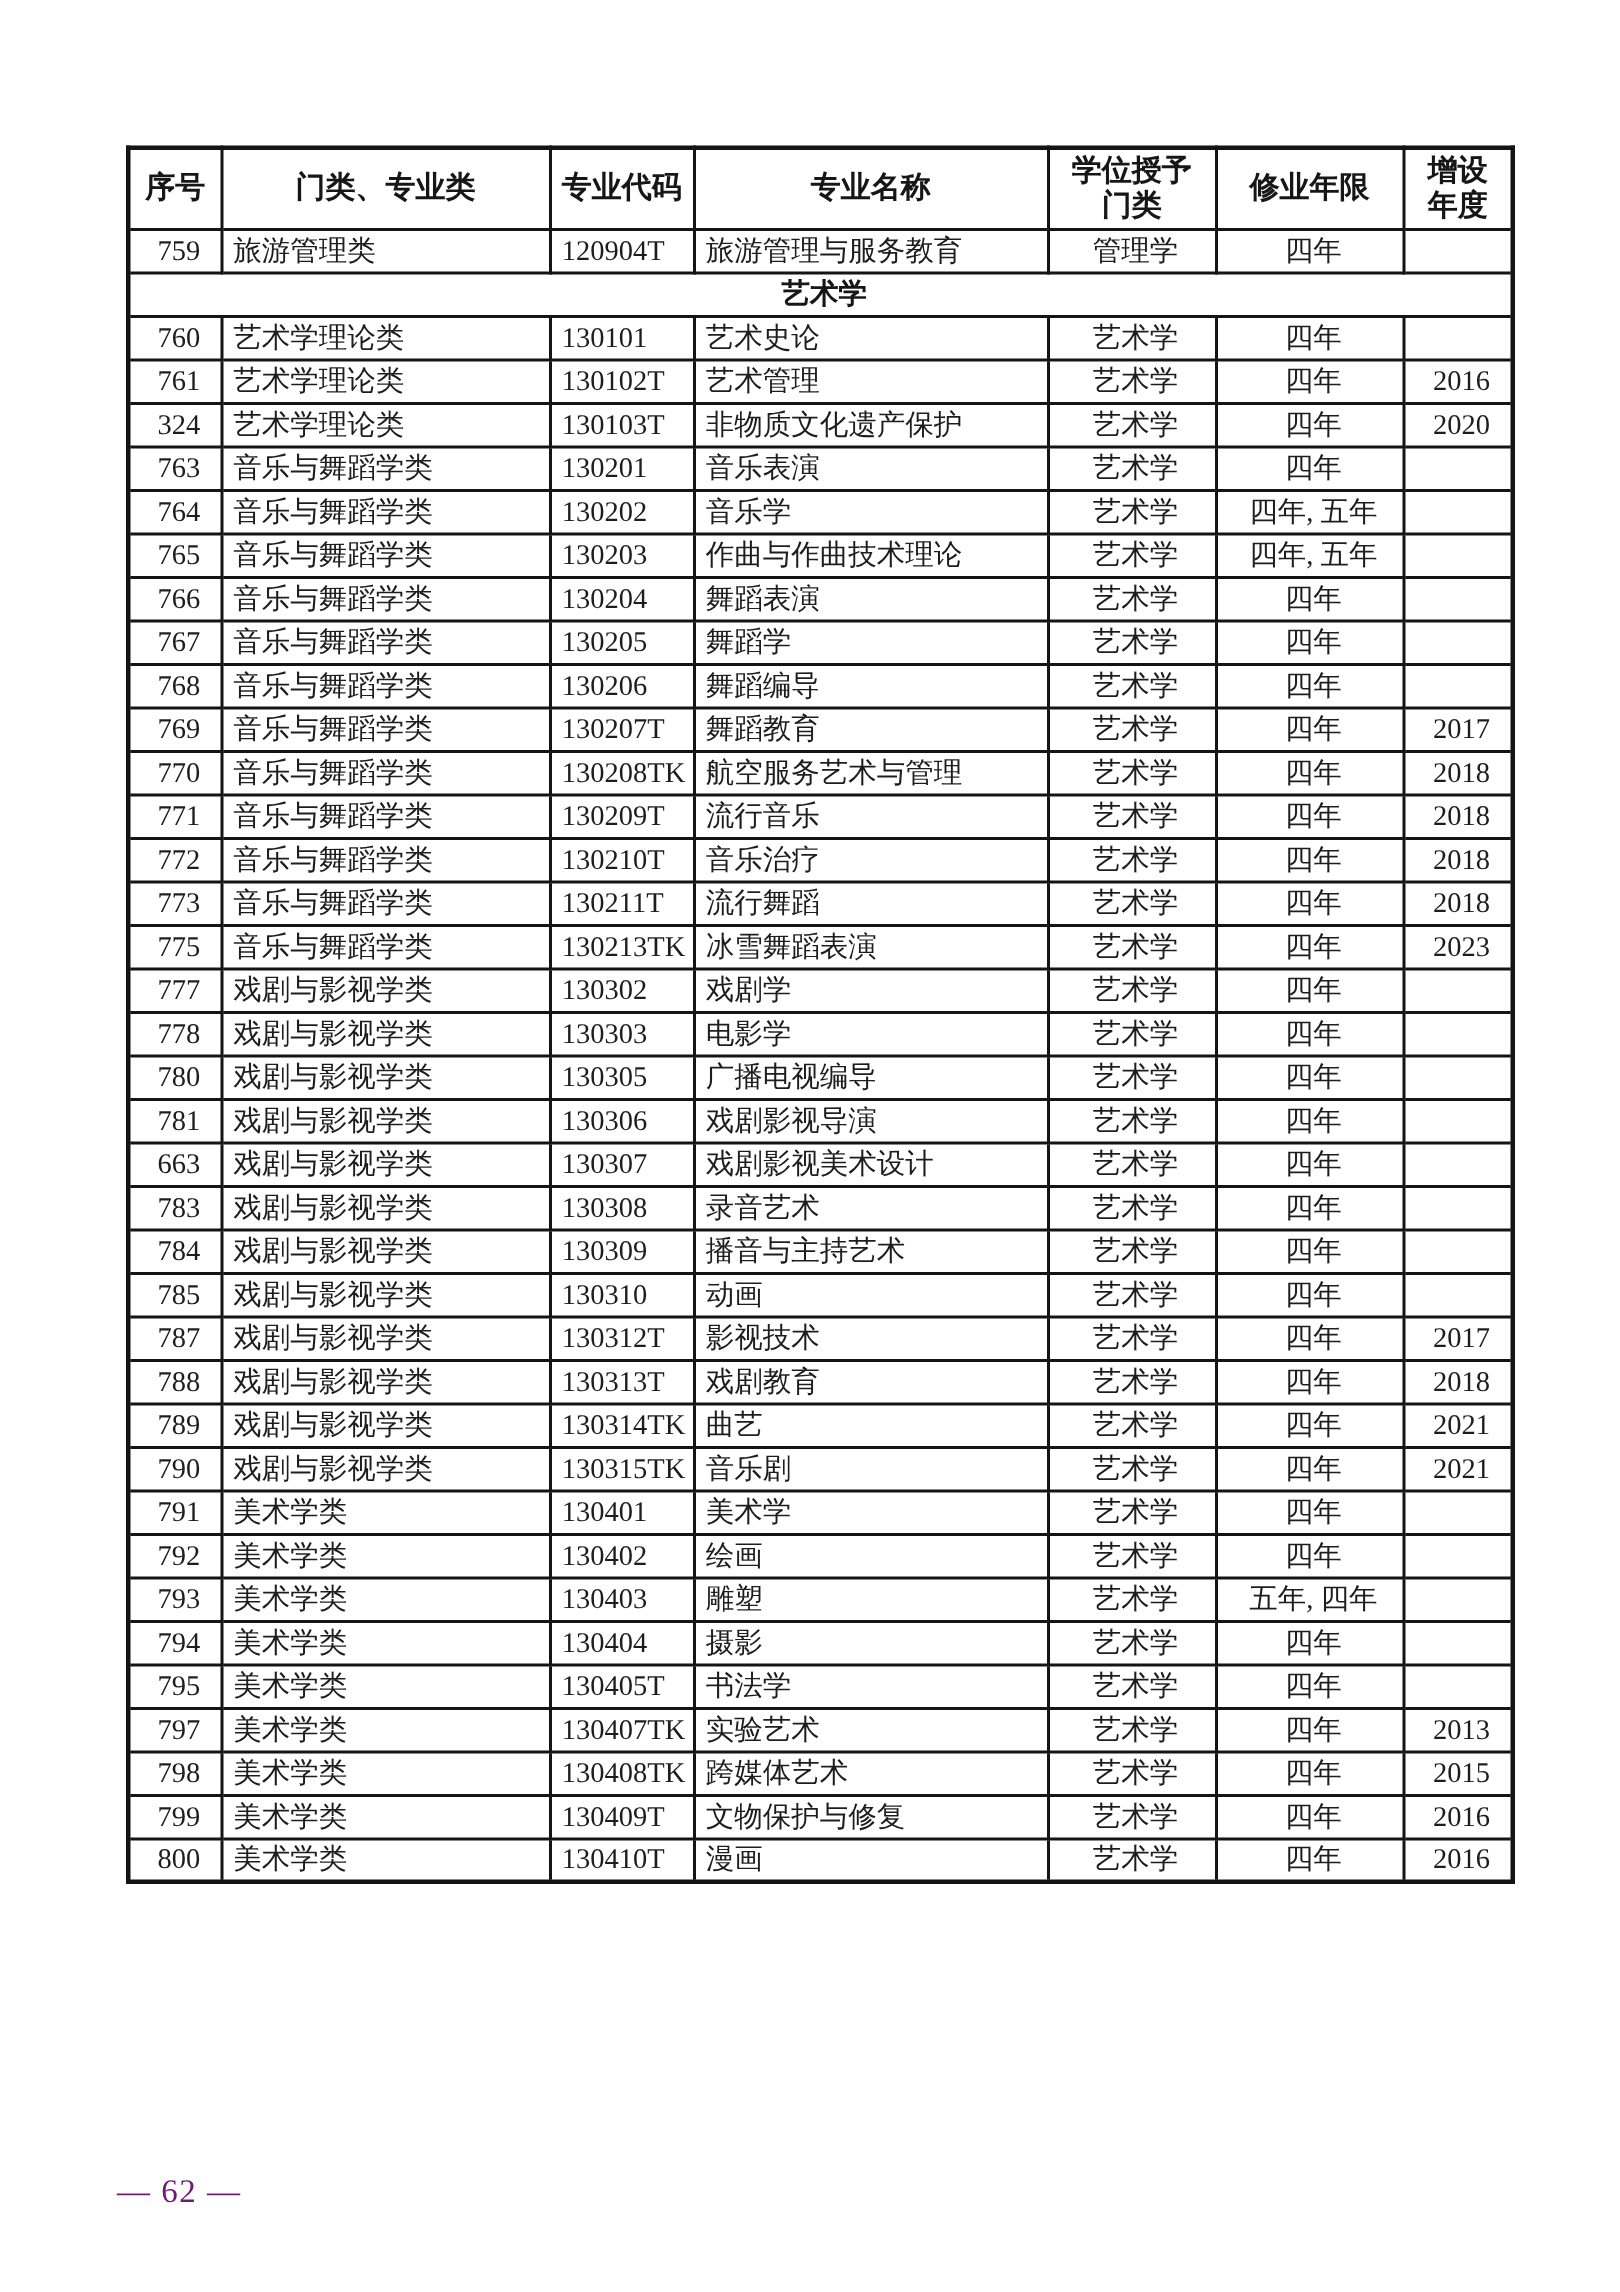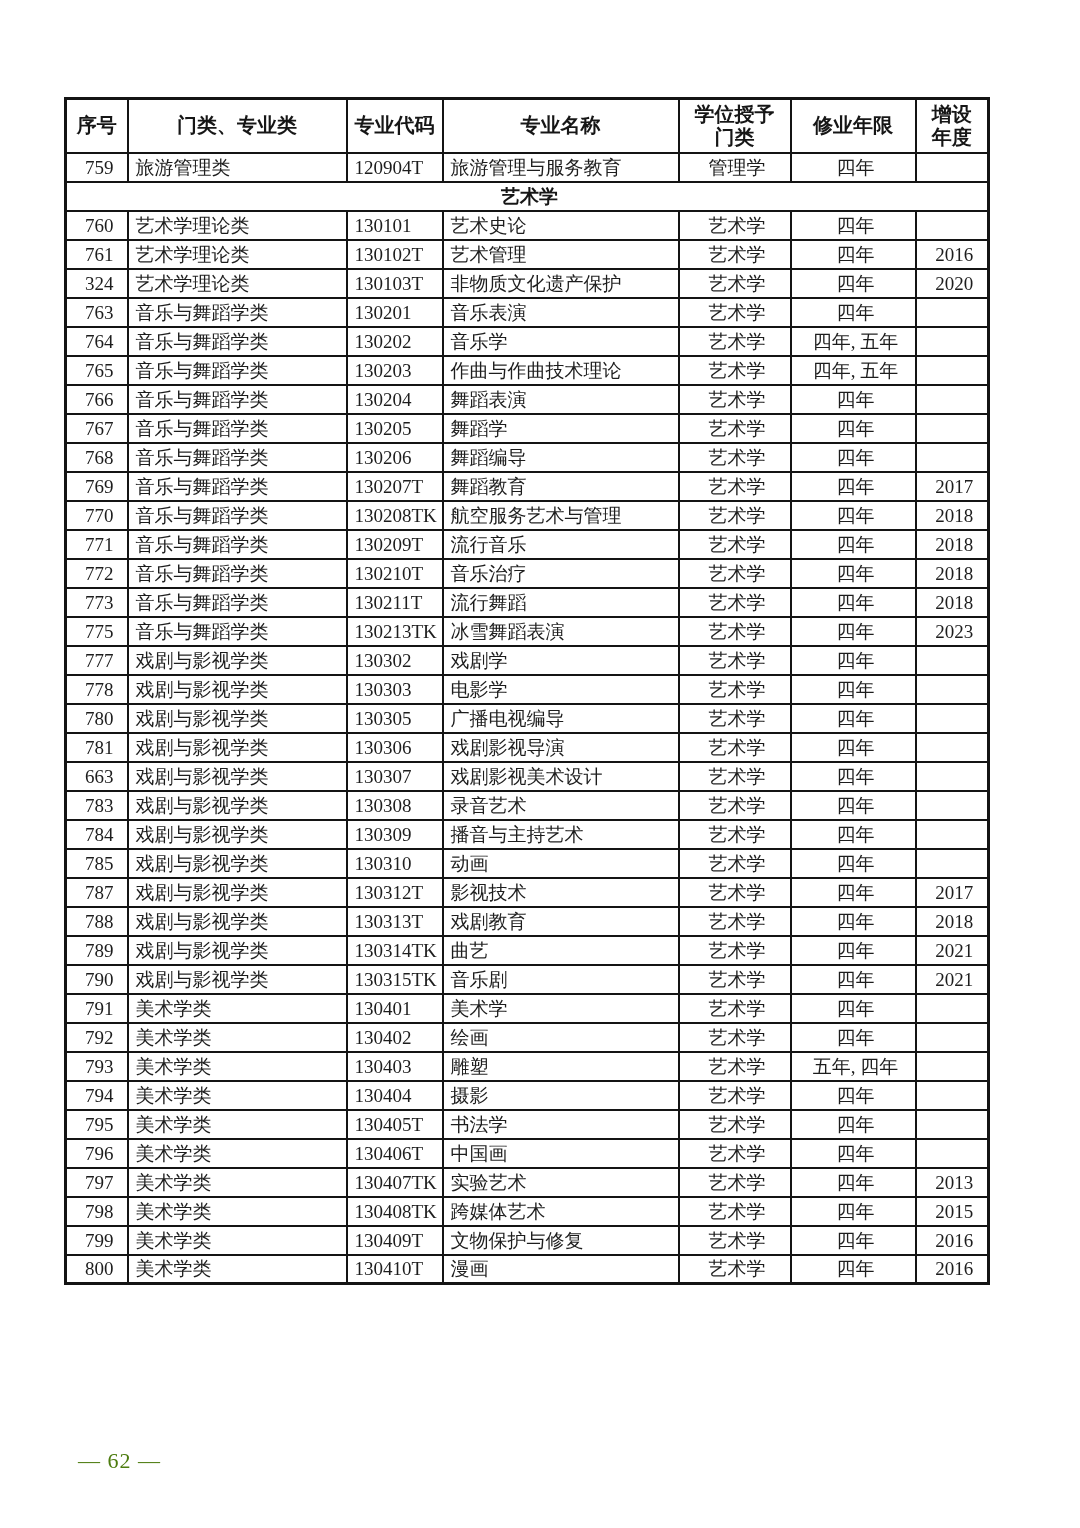--- a/index.html
+++ b/index.html
@@ -12,21 +12,21 @@
     font-family: "Liberation Serif", "DejaVu Serif", serif;
     color: #1d1d1d;
   }
   .page {
     position: absolute;
     inset: 0;
     background: #ffffff;
   }
   table.majors {
     position: absolute;
-    left: 64px;
+    left: 84px;
     top: 97px;
     width: 923px;
     border-collapse: collapse;
     table-layout: fixed;
     border: 3px solid #141414;
   }
   table.majors th, table.majors td {
     border: 2px solid #141414;
   }
   table.majors th {
@@ -62,21 +62,21 @@
     font-size: 20px;
     padding: 0;
     color: #161616;
   }
   .page-number {
     position: absolute;
     left: 78px;
     top: 1448px;
     font-size: 22px;
     letter-spacing: 1px;
-    color: #4d7c0f;
+    color: #701a75;
   }
 </style>
 </head>
 <body>
 
 <div class="page">
 
   <table class="majors">
     <colgroup>
       <col style="width:62px">
@@ -395,29 +395,20 @@
         <tr>
           <td class="col-index">795</td>
           <td class="col-category">美术学类</td>
           <td class="col-code">130405T</td>
           <td class="col-name">书法学</td>
           <td class="col-degree">艺术学</td>
           <td class="col-duration">四年</td>
           <td class="col-year"></td>
         </tr>
         <tr>
-          <td class="col-index">796</td>
-          <td class="col-category">美术学类</td>
-          <td class="col-code">130406T</td>
-          <td class="col-name">中国画</td>
-          <td class="col-degree">艺术学</td>
-          <td class="col-duration">四年</td>
-          <td class="col-year"></td>
-        </tr>
-        <tr>
           <td class="col-index">797</td>
           <td class="col-category">美术学类</td>
           <td class="col-code">130407TK</td>
           <td class="col-name">实验艺术</td>
           <td class="col-degree">艺术学</td>
           <td class="col-duration">四年</td>
           <td class="col-year">2013</td>
         </tr>
         <tr>
           <td class="col-index">798</td>

